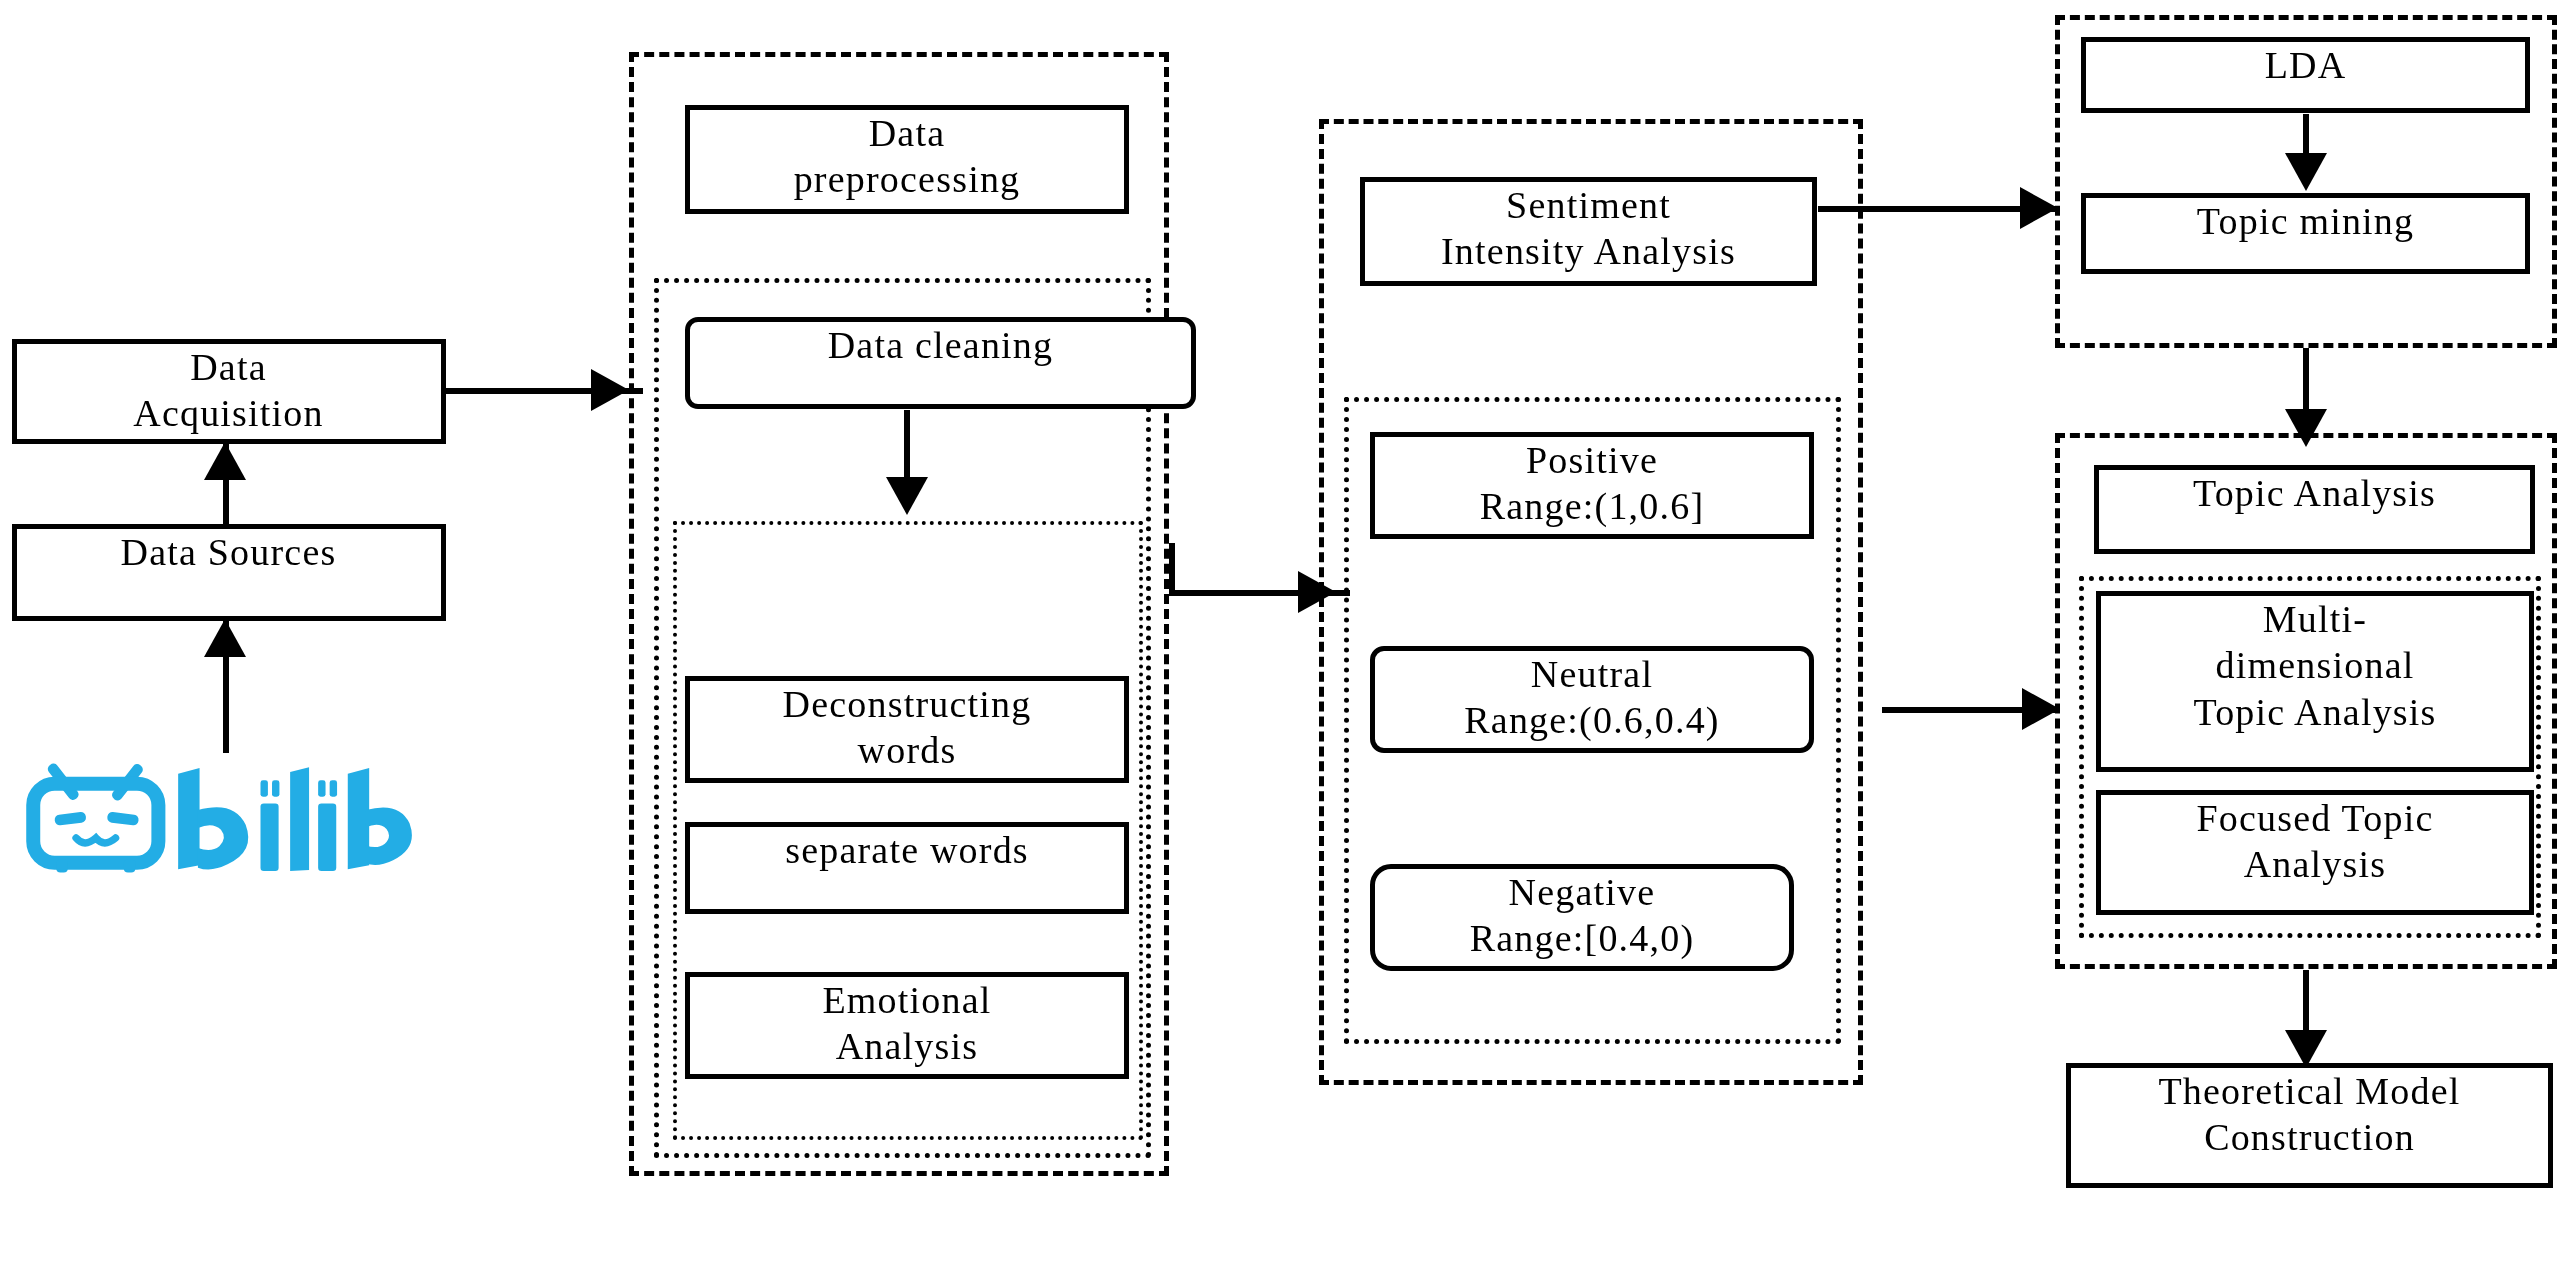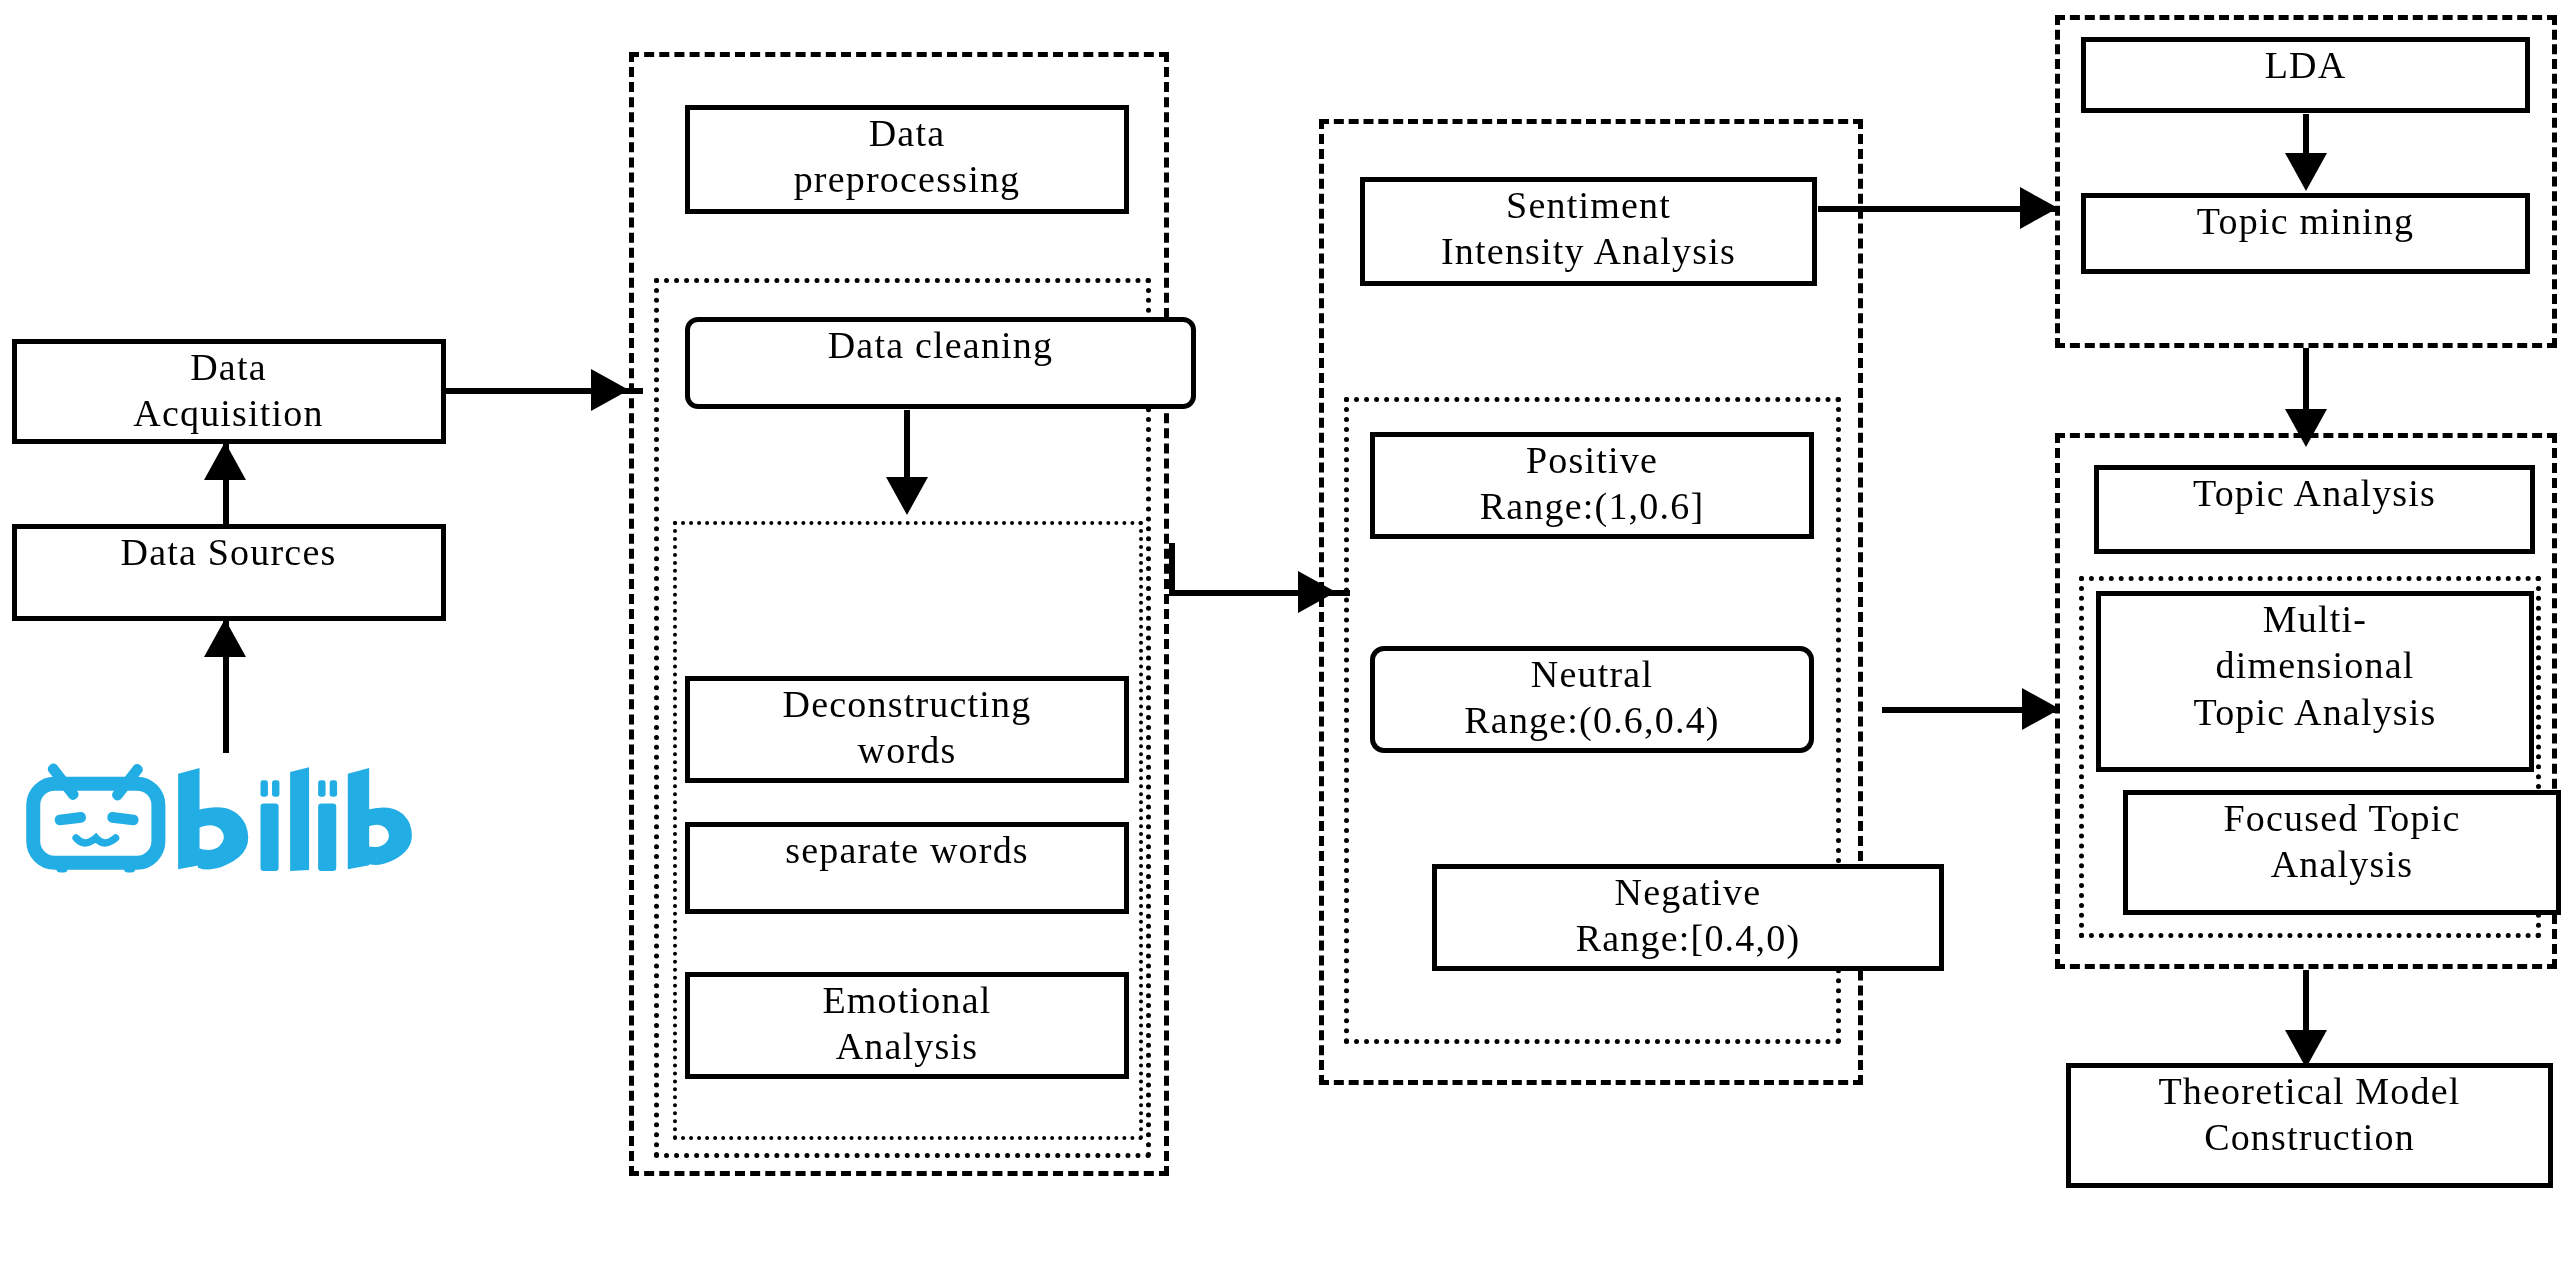--- a/index.html
+++ b/index.html
@@ -170,21 +170,21 @@
   <div class="node" style="left:1370px;top:432px;width:444px;height:107px;">
     <span>Positive
 Range:(1,0.6]</span>
   </div>
 
   <div class="node" style="left:1370px;top:646px;width:444px;height:107px;border-radius:14px;">
     <span>Neutral
 Range:(0.6,0.4)</span>
   </div>
 
-  <div class="node" style="left:1432px;top:864px;width:512px;height:107px;">
+  <div class="node" style="left:1370px;top:864px;width:424px;height:107px;border-radius:21px;">
     <span>Negative
 Range:[0.4,0)</span>
   </div>
 
   <div class="hline" style="left:1818px;top:206px;width:240px;"></div>
   <div class="arrow-r" style="left:2020px;top:187px;"></div>
 
   <div class="hline" style="left:1882px;top:707px;width:178px;"></div>
   <div class="arrow-r" style="left:2022px;top:688px;"></div>
 
@@ -210,21 +210,21 @@
   <div class="node" style="left:2094px;top:465px;width:441px;height:89px;">
     <span>Topic Analysis</span>
   </div>
 
   <div class="node" style="left:2096px;top:591px;width:438px;height:181px;">
     <span>Multi-
 dimensional
 Topic Analysis</span>
   </div>
 
-  <div class="node" style="left:2096px;top:790px;width:438px;height:125px;margin-left:27px;">
+  <div class="node" style="left:2096px;top:790px;width:438px;height:125px;">
     <span>Focused Topic
 Analysis</span>
   </div>
 
   <div class="vline" style="left:2303px;top:970px;height:82px;"></div>
   <div class="arrow-d" style="left:2285px;top:1030px;"></div>
 
   <div class="node" style="left:2066px;top:1063px;width:487px;height:125px;">
     <span>Theoretical Model
 Construction</span>

